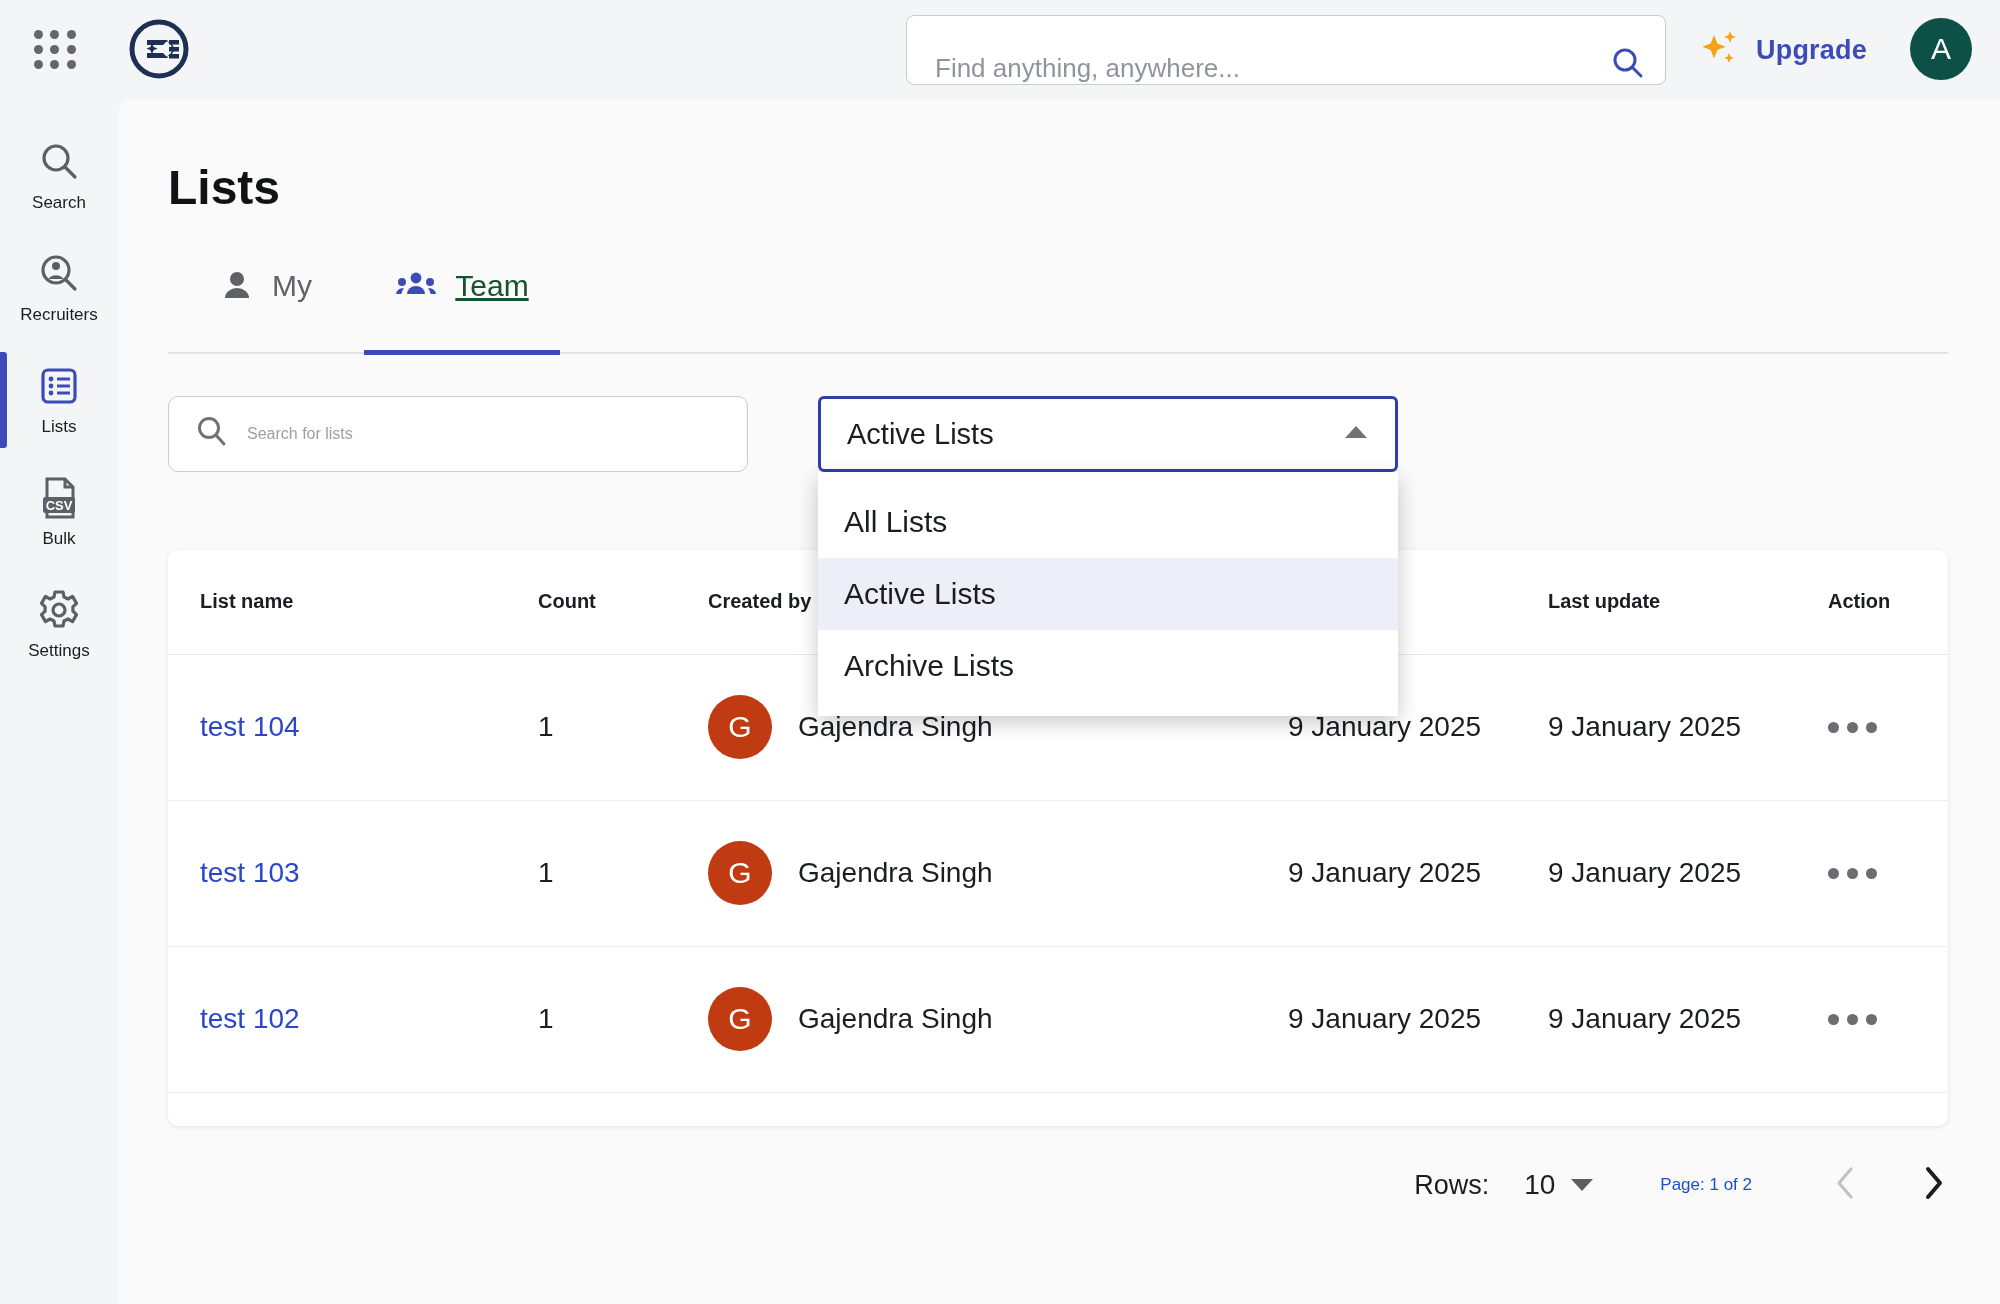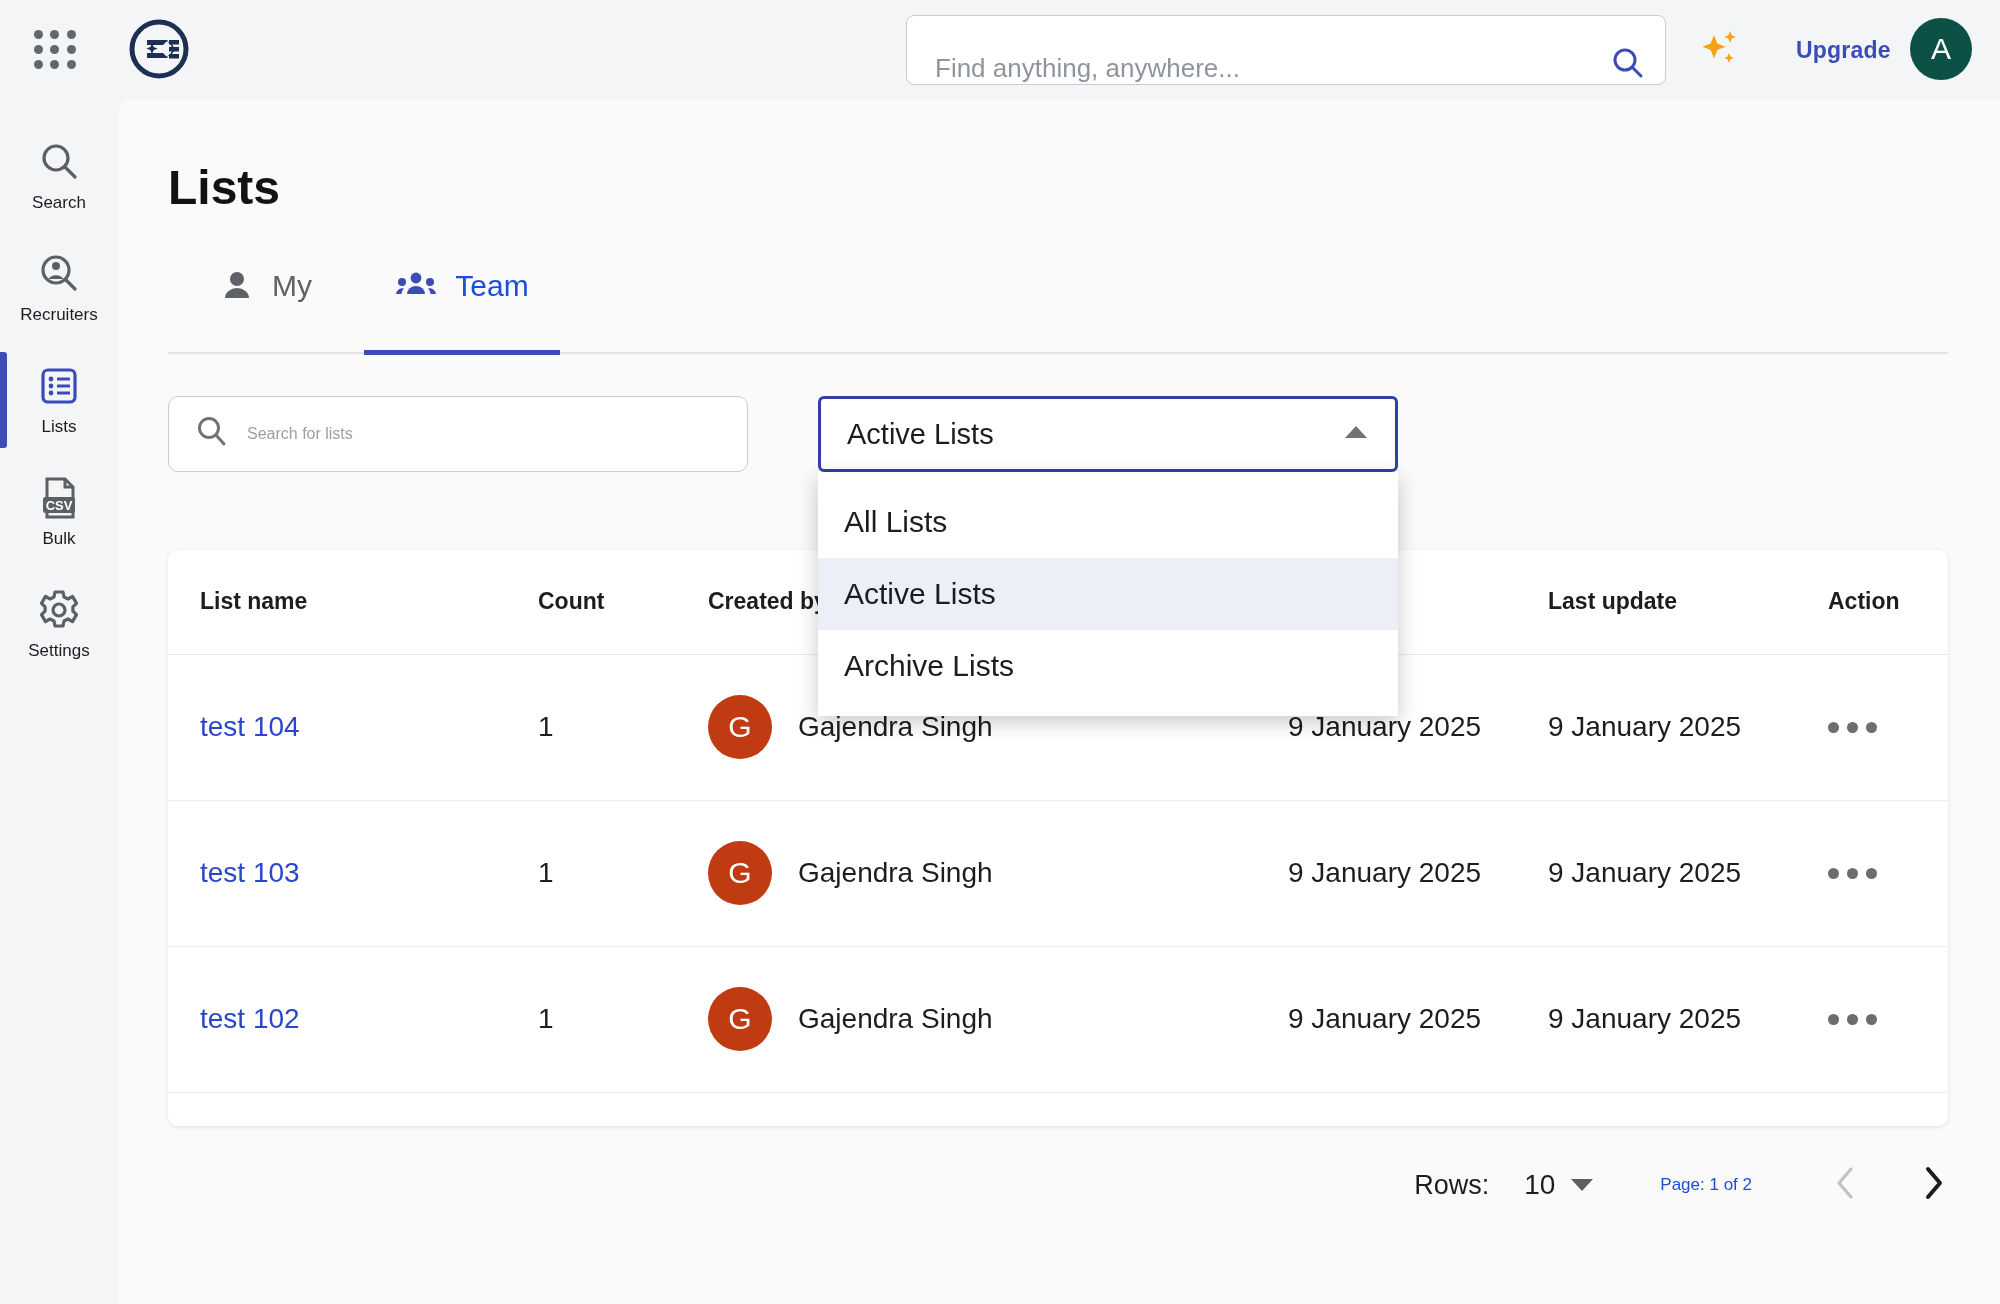--- a/index.html
+++ b/index.html
@@ -41,21 +41,21 @@
     font-family: "Liberation Sans", sans-serif; font-size: 26px; color: #1b1d20;
   }
   .global-search input::placeholder { color: #90959b; }
   .search-ico-btn { width: 42px; height: 42px; display:flex; align-items:center; justify-content:center; cursor:pointer; }
 
   .upgrade-btn {
     position: absolute; left: 1700px; top: 22px;
     height: 56px; display: flex; align-items: center; gap: 14px; cursor: pointer;
   }
   .upgrade-btn .label {
-    font-size: 23px; font-weight: bold; color: #3b4cb8; letter-spacing: .2px; margin-left: 40px;
+    font-size: 27px; font-weight: bold; color: #3b4cb8; letter-spacing: .2px;
   }
 
   .avatar-top {
     position: absolute; left: 1910px; top: 18px;
     width: 62px; height: 62px; border-radius: 50%;
     background: #0d5146; color: #ffffff;
     display: flex; align-items: center; justify-content: center;
     font-size: 30px; cursor: pointer;
   }
 
@@ -98,21 +98,21 @@
     position: absolute; left: 50px; top: 170px;
     width: 1780px; height: 84px;
     border-bottom: 2px solid #e2e4e7;
     display: flex; align-items: center; gap: 0;
   }
   .tab {
     position: relative; height: 84px; min-width: 196px;
     display: flex; align-items: flex-start; justify-content: center; gap: 18px;
     cursor: pointer; font-size: 30px; color: #5e6266;
   }
-  .tab.active { color: #1d4ed8; }
+  .tab.active { color: #14532d; text-decoration: underline; }
   .tab.active::after {
     content: ""; position: absolute; left: 0; bottom: -2px;
     width: 100%; height: 5px; background: #3b4cb8;
   }
 
   
   .filter-row { position: absolute; left: 50px; top: 296px; width: 1780px; height: 80px; }
   .list-search {
     position: absolute; left: 0; top: 0;
     width: 580px; height: 76px;
@@ -147,21 +147,21 @@
   
   .table-card {
     position: absolute; left: 50px; top: 450px;
     width: 1780px; height: 576px;
     background: #ffffff; border-radius: 10px;
     box-shadow: 0 1px 4px rgba(0,0,0,.10);
     overflow: hidden;
   }
   table { width: 100%; border-collapse: collapse; table-layout: fixed; }
   thead th {
-    height: 104px; text-align: left; font-size: 23px; font-weight: bold; color: #1b1d20;
+    height: 104px; text-align: left; font-size: 20px; font-weight: bold; color: #1b1d20;
     border-bottom: 1px solid #e6e8ea; padding: 0;
   }
   tbody td {
     height: 146px; font-size: 28px; color: #1b1d20;
     border-bottom: 1px solid #eceef0; padding: 0; vertical-align: middle;
   }
   tbody tr:last-child td { border-bottom: none; }
   .c-name  { width: 370px; padding-left: 32px !important; }
   .c-count { width: 170px; }
   .c-by    { width: 580px; }

